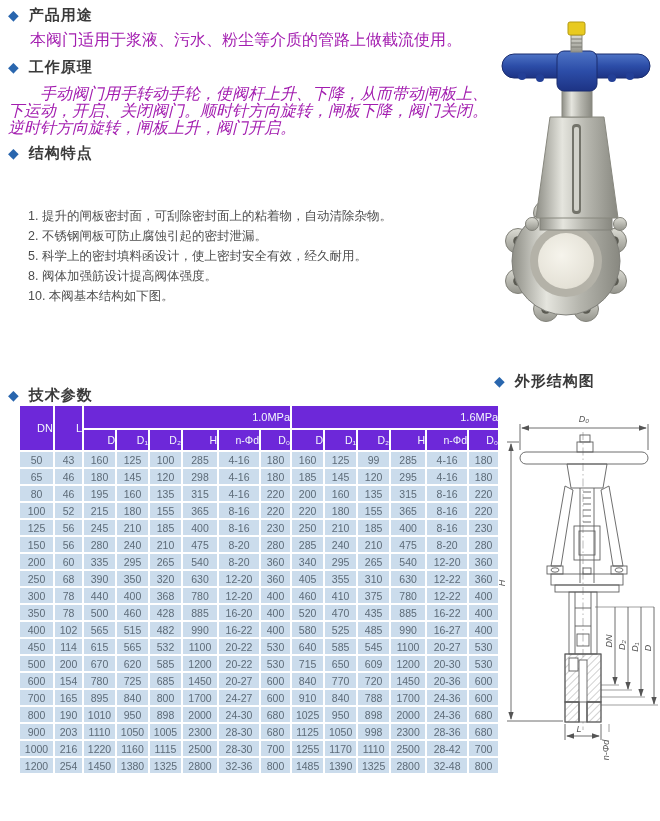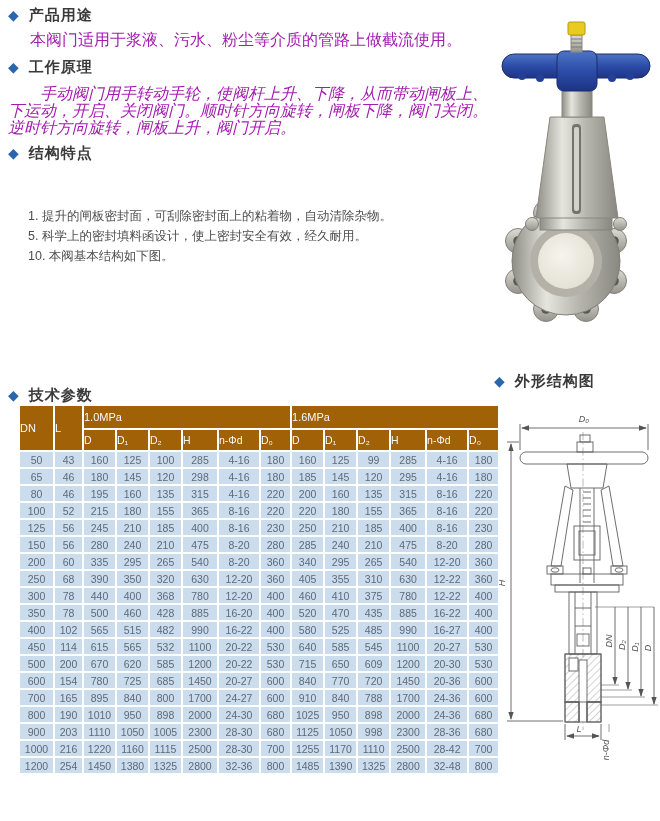--- a/index.html
+++ b/index.html
@@ -14,22 +14,22 @@
   .para { position:absolute; font-size:16px; color:#a21caf; line-height:17px; }
   .indent { text-indent:2em;font-style:italic; }
 
   .feature-list { position:absolute; left:28px; top:167px; width:462px;
     font-size:12.5px; color:#4d4d4d;margin-top:39px; }
   .feature-list > div { height:20px; line-height:20px; white-space:nowrap; }
 
   table.spec { position:absolute; left:18px; top:404px; width:474px;
     border-collapse:separate; border-spacing:2px; table-layout:fixed;
     font-size:10.5px; }
-  table.spec th { background:#a16207; color:#f3f8fc; font-weight:normal;
-    text-align:left; height:20px; overflow:hidden; }
+  table.spec th { background:#6d28d9; color:#f3f8fc; font-weight:normal;
+    text-align:right; height:20px; overflow:hidden; }
   table.spec thead tr:first-child th { height:22px; font-size:11px; }
   table.spec td { background:#cbdcec; color:#5d6b78; text-align:center;
     height:15px; overflow:hidden; }
 
   .valve-photo { position:absolute; left:496px; top:18px; }
   .outline-head { left:494px; top:372px; }
   .drawing { position:absolute; left:495px; top:398px; }
   .dim-text { font-size:9px; fill:#555; font-style:italic; }
 </style>
 </head>
@@ -48,21 +48,23 @@
     <span>工作原理</span>
   </div>
   <div class="para indent" style="left:8px; top:85px; width:484px;">手动阀门用手转动手轮，使阀杆上升、下降，从而带动闸板上、下运动，开启、关闭阀门。顺时针方向旋转，闸板下降，阀门关闭。逆时针方向旋转，闸板上升，阀门开启。</div>
 
   <div class="sec-head" style="left:8px; top:144px;">
     <span class="diamond">◆</span>
     <span>结构特点</span>
   </div>
   <div class="feature-list">
     <div>1. 提升的闸板密封面，可刮除密封面上的粘着物，自动清除杂物。</div>
+    <div>2. 不锈钢闸板可防止腐蚀引起的密封泄漏。</div>
     <div>5. 科学上的密封填料函设计，使上密封安全有效，经久耐用。</div>
+    <div>8. 阀体加强筋设计提高阀体强度。</div>
     <div>10. 本阀基本结构如下图。</div>
   </div>
 
   <div class="sec-head" style="left:8px; top:386px;">
     <span class="diamond">◆</span>
     <span>技术参数</span>
   </div>
 
   <table class="spec">
     <colgroup>

